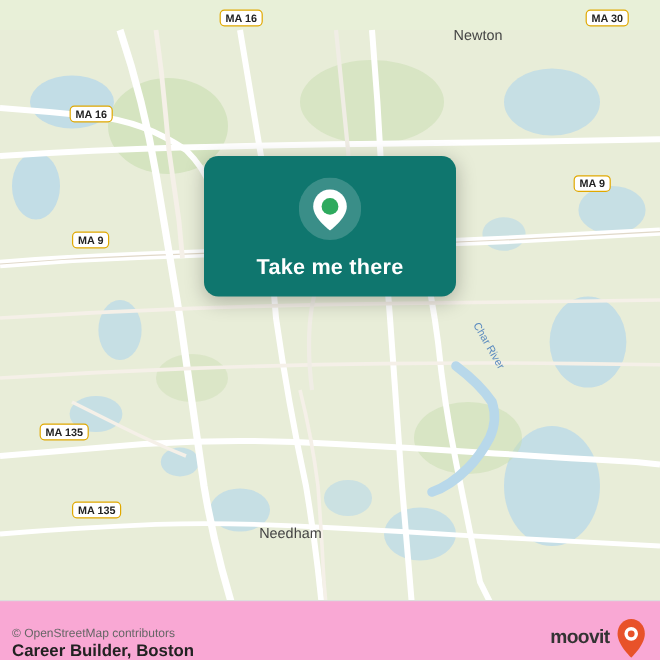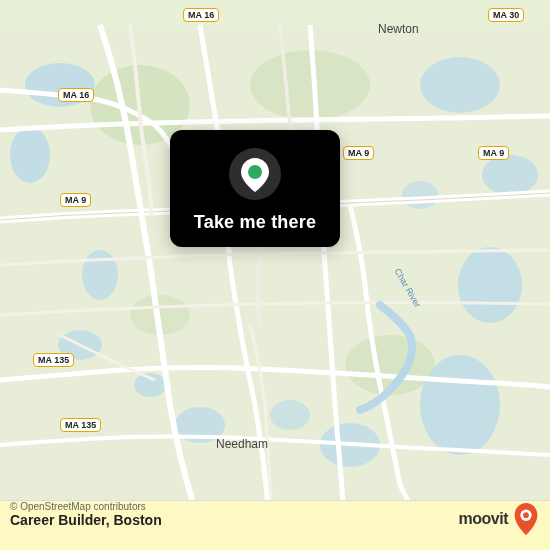--- a/index.html
+++ b/index.html
@@ -26,22 +26,22 @@
       height: 100%;
       position: absolute;
       top: 0; left: 0;
     }
 
     
     #popup-card {
       position: absolute;
       top: 130px;
       left: 170px;
-      width: 170px;
-      background: #000000;
+      width: 210px;
+      background: #0f766e;
       border-radius: 12px;
       display: flex;
       flex-direction: column;
       align-items: center;
       padding: 18px 20px 14px 20px;
       box-shadow: 0 4px 16px rgba(0,0,0,0.25);
       z-index: 10;
     }
 
     #popup-card .pin-icon {
@@ -59,23 +59,23 @@
       margin-top: 2px;
     }
 
     
     #bottom-bar {
       position: absolute;
       bottom: 0;
       left: 0;
       width: 100%;
       height: 50px;
-      background: #fef9c3;
-      display: flex;
-      align-items: flex-start;
+      background: #f9a8d4;
+      display: flex;
+      align-items: flex-end;
       justify-content: space-between;
       padding: 0 10px 0 10px;
       border-top: 1px solid #ddd;
       z-index: 10;
     }
 
     #bottom-bar .left-section {
       display: flex;
       flex-direction: column;
       justify-content: center;

